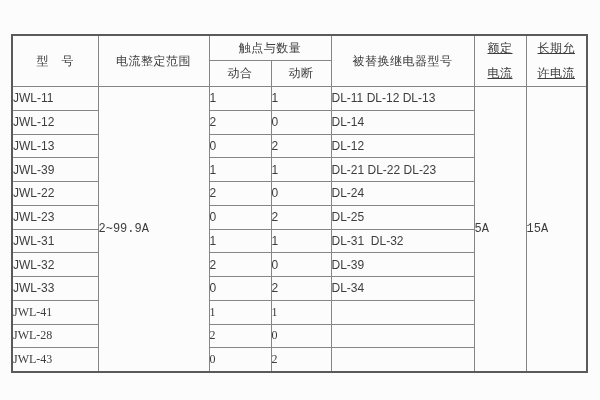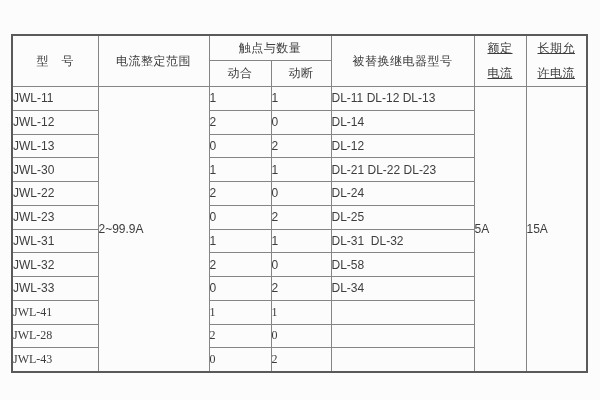--- a/index.html
+++ b/index.html
@@ -37,21 +37,21 @@
   }
   thead tr{height:25px;}
   thead th{letter-spacing:0.5px;}
   th.twoline div{line-height:25px;height:25px;letter-spacing:0.5px;text-decoration:underline;}
   tbody tr{height:23.75px;}
   tbody tr.serif td{
     font-family:Liberation Serif, serif;
   }
   td.col-replaced{white-space:pre;}
   td.merged{
-    font-family:Liberation Sans, sans-serif;
+    font-family:Liberation Mono, monospace;
   }
 </style>
 </head>
 <body>
 
 <div class="page">
   <table class="spec">
     <colgroup>
       <col style="width:86px">
       <col style="width:111px">
@@ -97,21 +97,21 @@
           <td class="col-num">0</td>
           <td class="col-replaced">DL-14</td>
         </tr>
         <tr class="">
           <td class="col-model">JWL-13</td>
           <td class="col-num">0</td>
           <td class="col-num">2</td>
           <td class="col-replaced">DL-12</td>
         </tr>
         <tr class="">
-          <td class="col-model">JWL-30</td>
+          <td class="col-model">JWL-39</td>
           <td class="col-num">1</td>
           <td class="col-num">1</td>
           <td class="col-replaced">DL-21 DL-22 DL-23</td>
         </tr>
         <tr class="">
           <td class="col-model">JWL-22</td>
           <td class="col-num">2</td>
           <td class="col-num">0</td>
           <td class="col-replaced">DL-24</td>
         </tr>
@@ -124,21 +124,21 @@
         <tr class="">
           <td class="col-model">JWL-31</td>
           <td class="col-num">1</td>
           <td class="col-num">1</td>
           <td class="col-replaced">DL-31  DL-32</td>
         </tr>
         <tr class="">
           <td class="col-model">JWL-32</td>
           <td class="col-num">2</td>
           <td class="col-num">0</td>
-          <td class="col-replaced">DL-58</td>
+          <td class="col-replaced">DL-39</td>
         </tr>
         <tr class="">
           <td class="col-model">JWL-33</td>
           <td class="col-num">0</td>
           <td class="col-num">2</td>
           <td class="col-replaced">DL-34</td>
         </tr>
         <tr class="serif">
           <td class="col-model">JWL-41</td>
           <td class="col-num">1</td>

